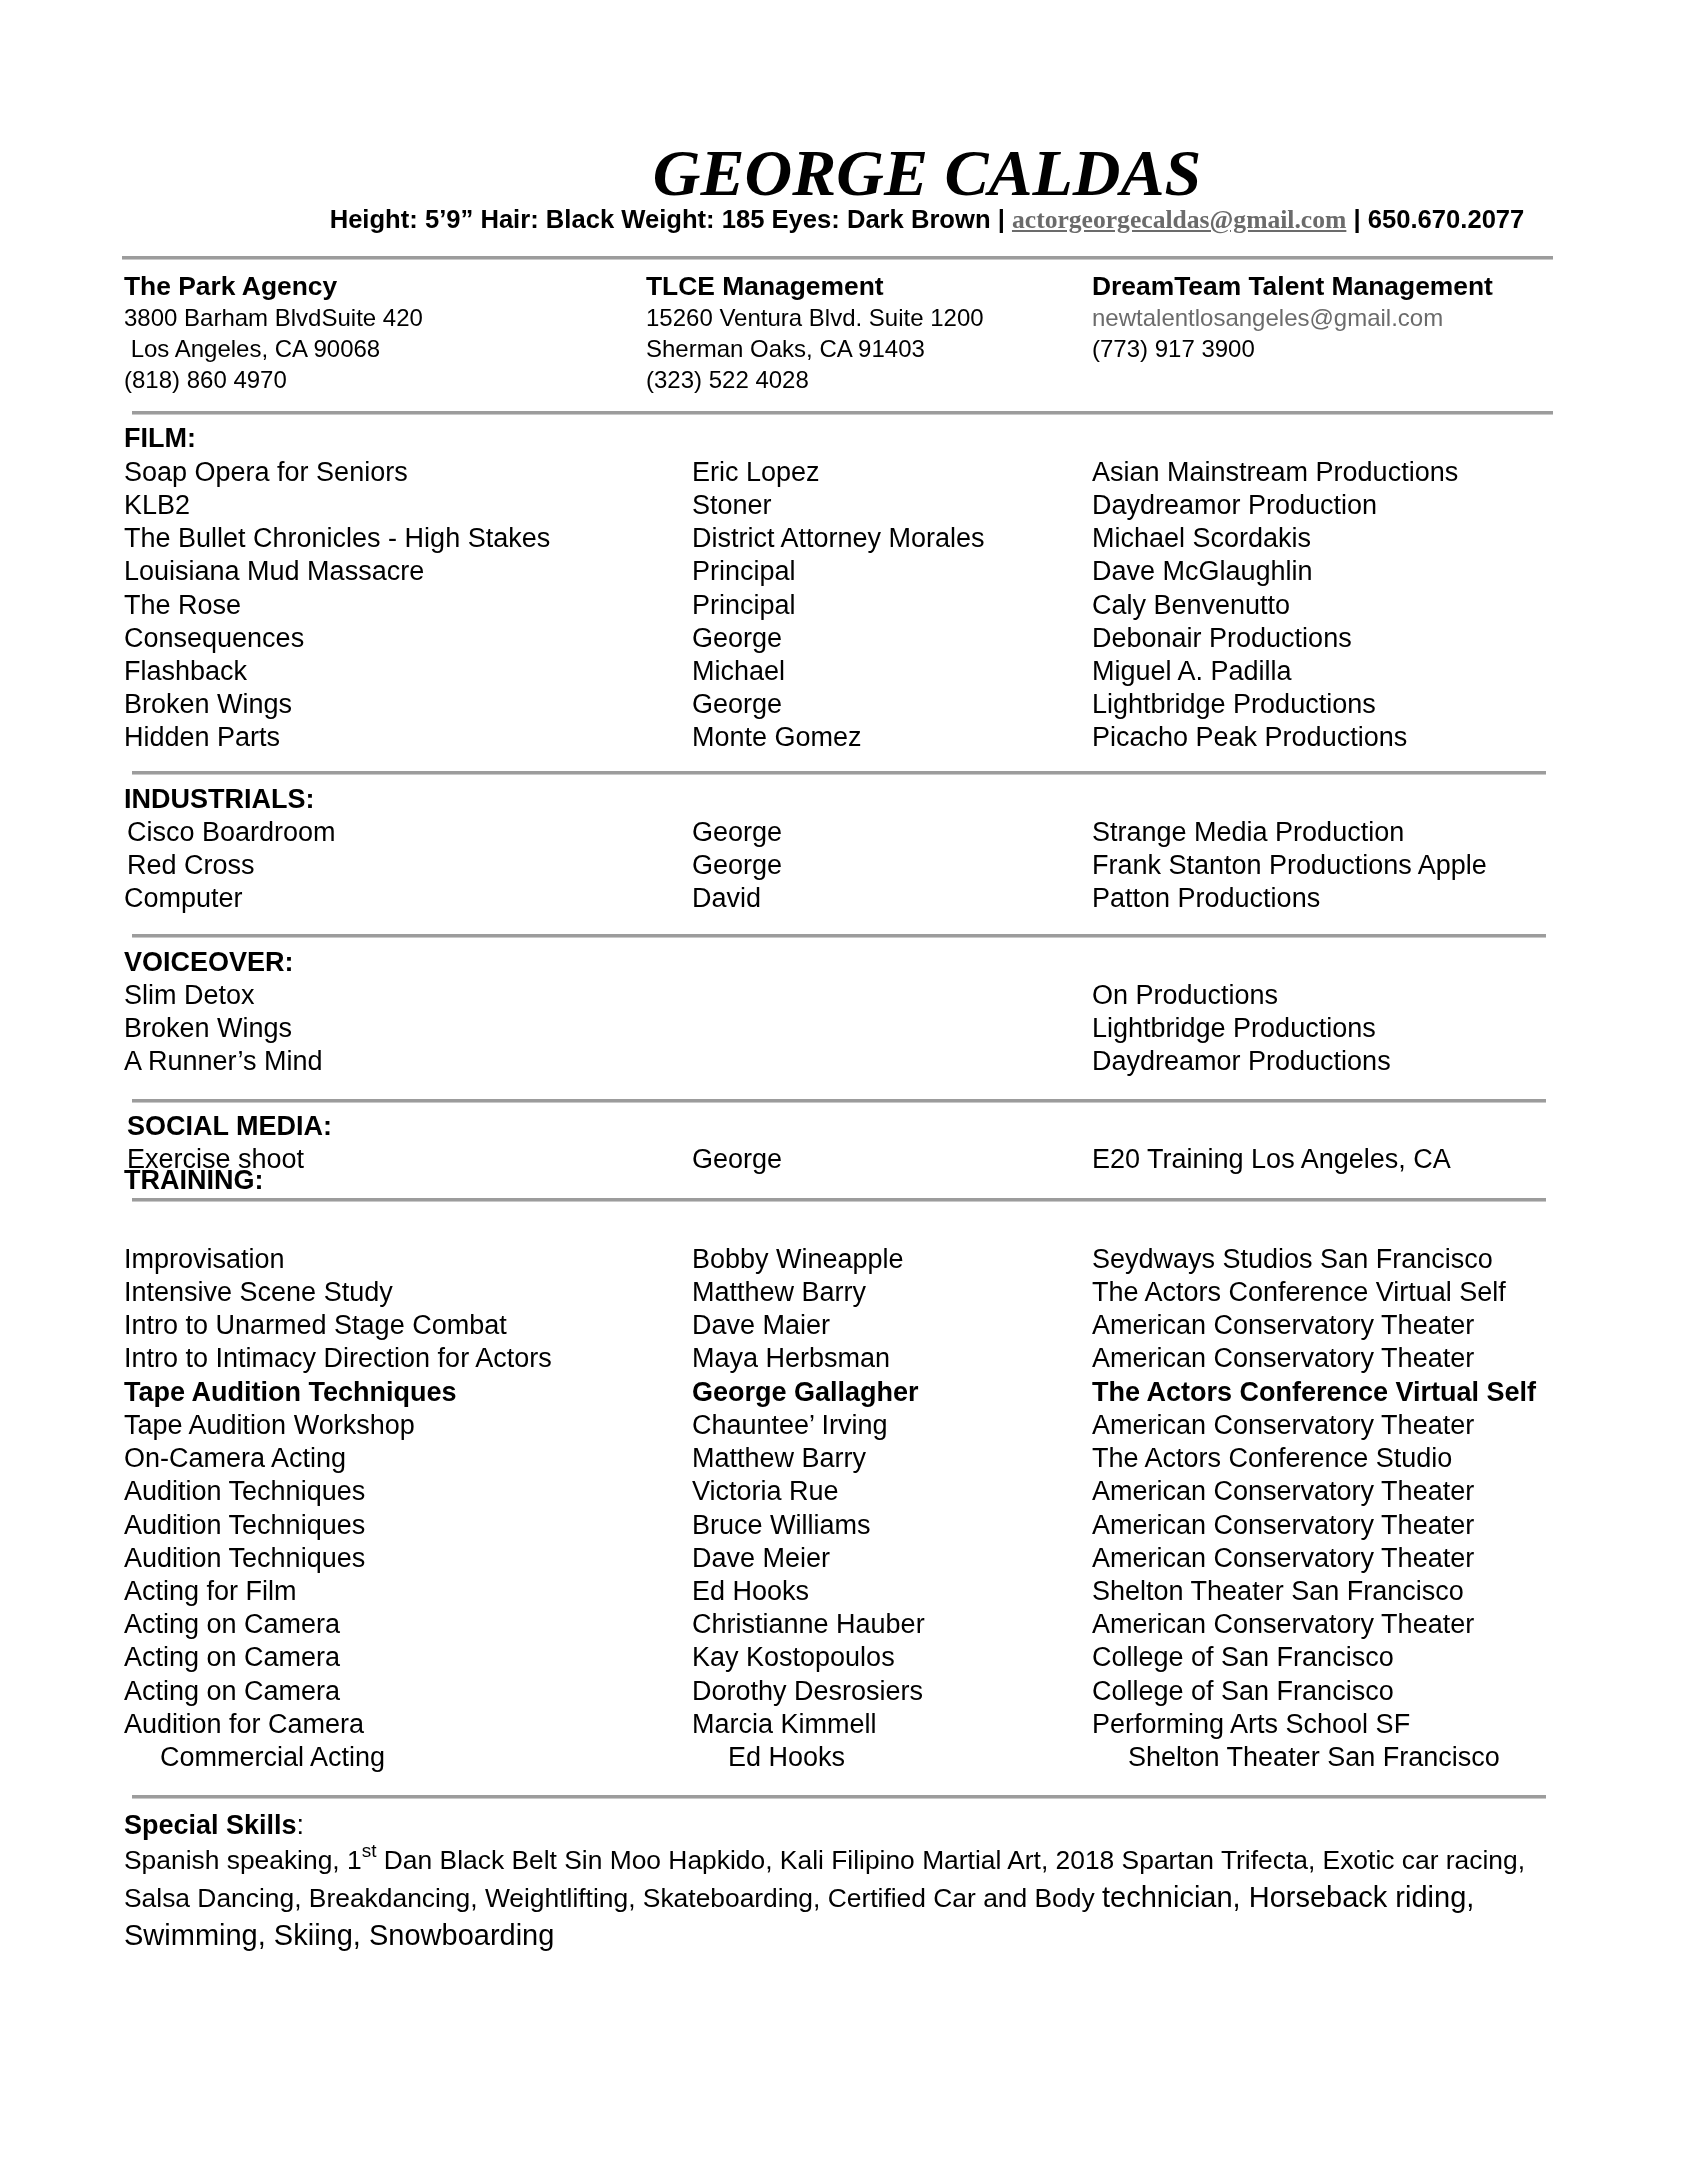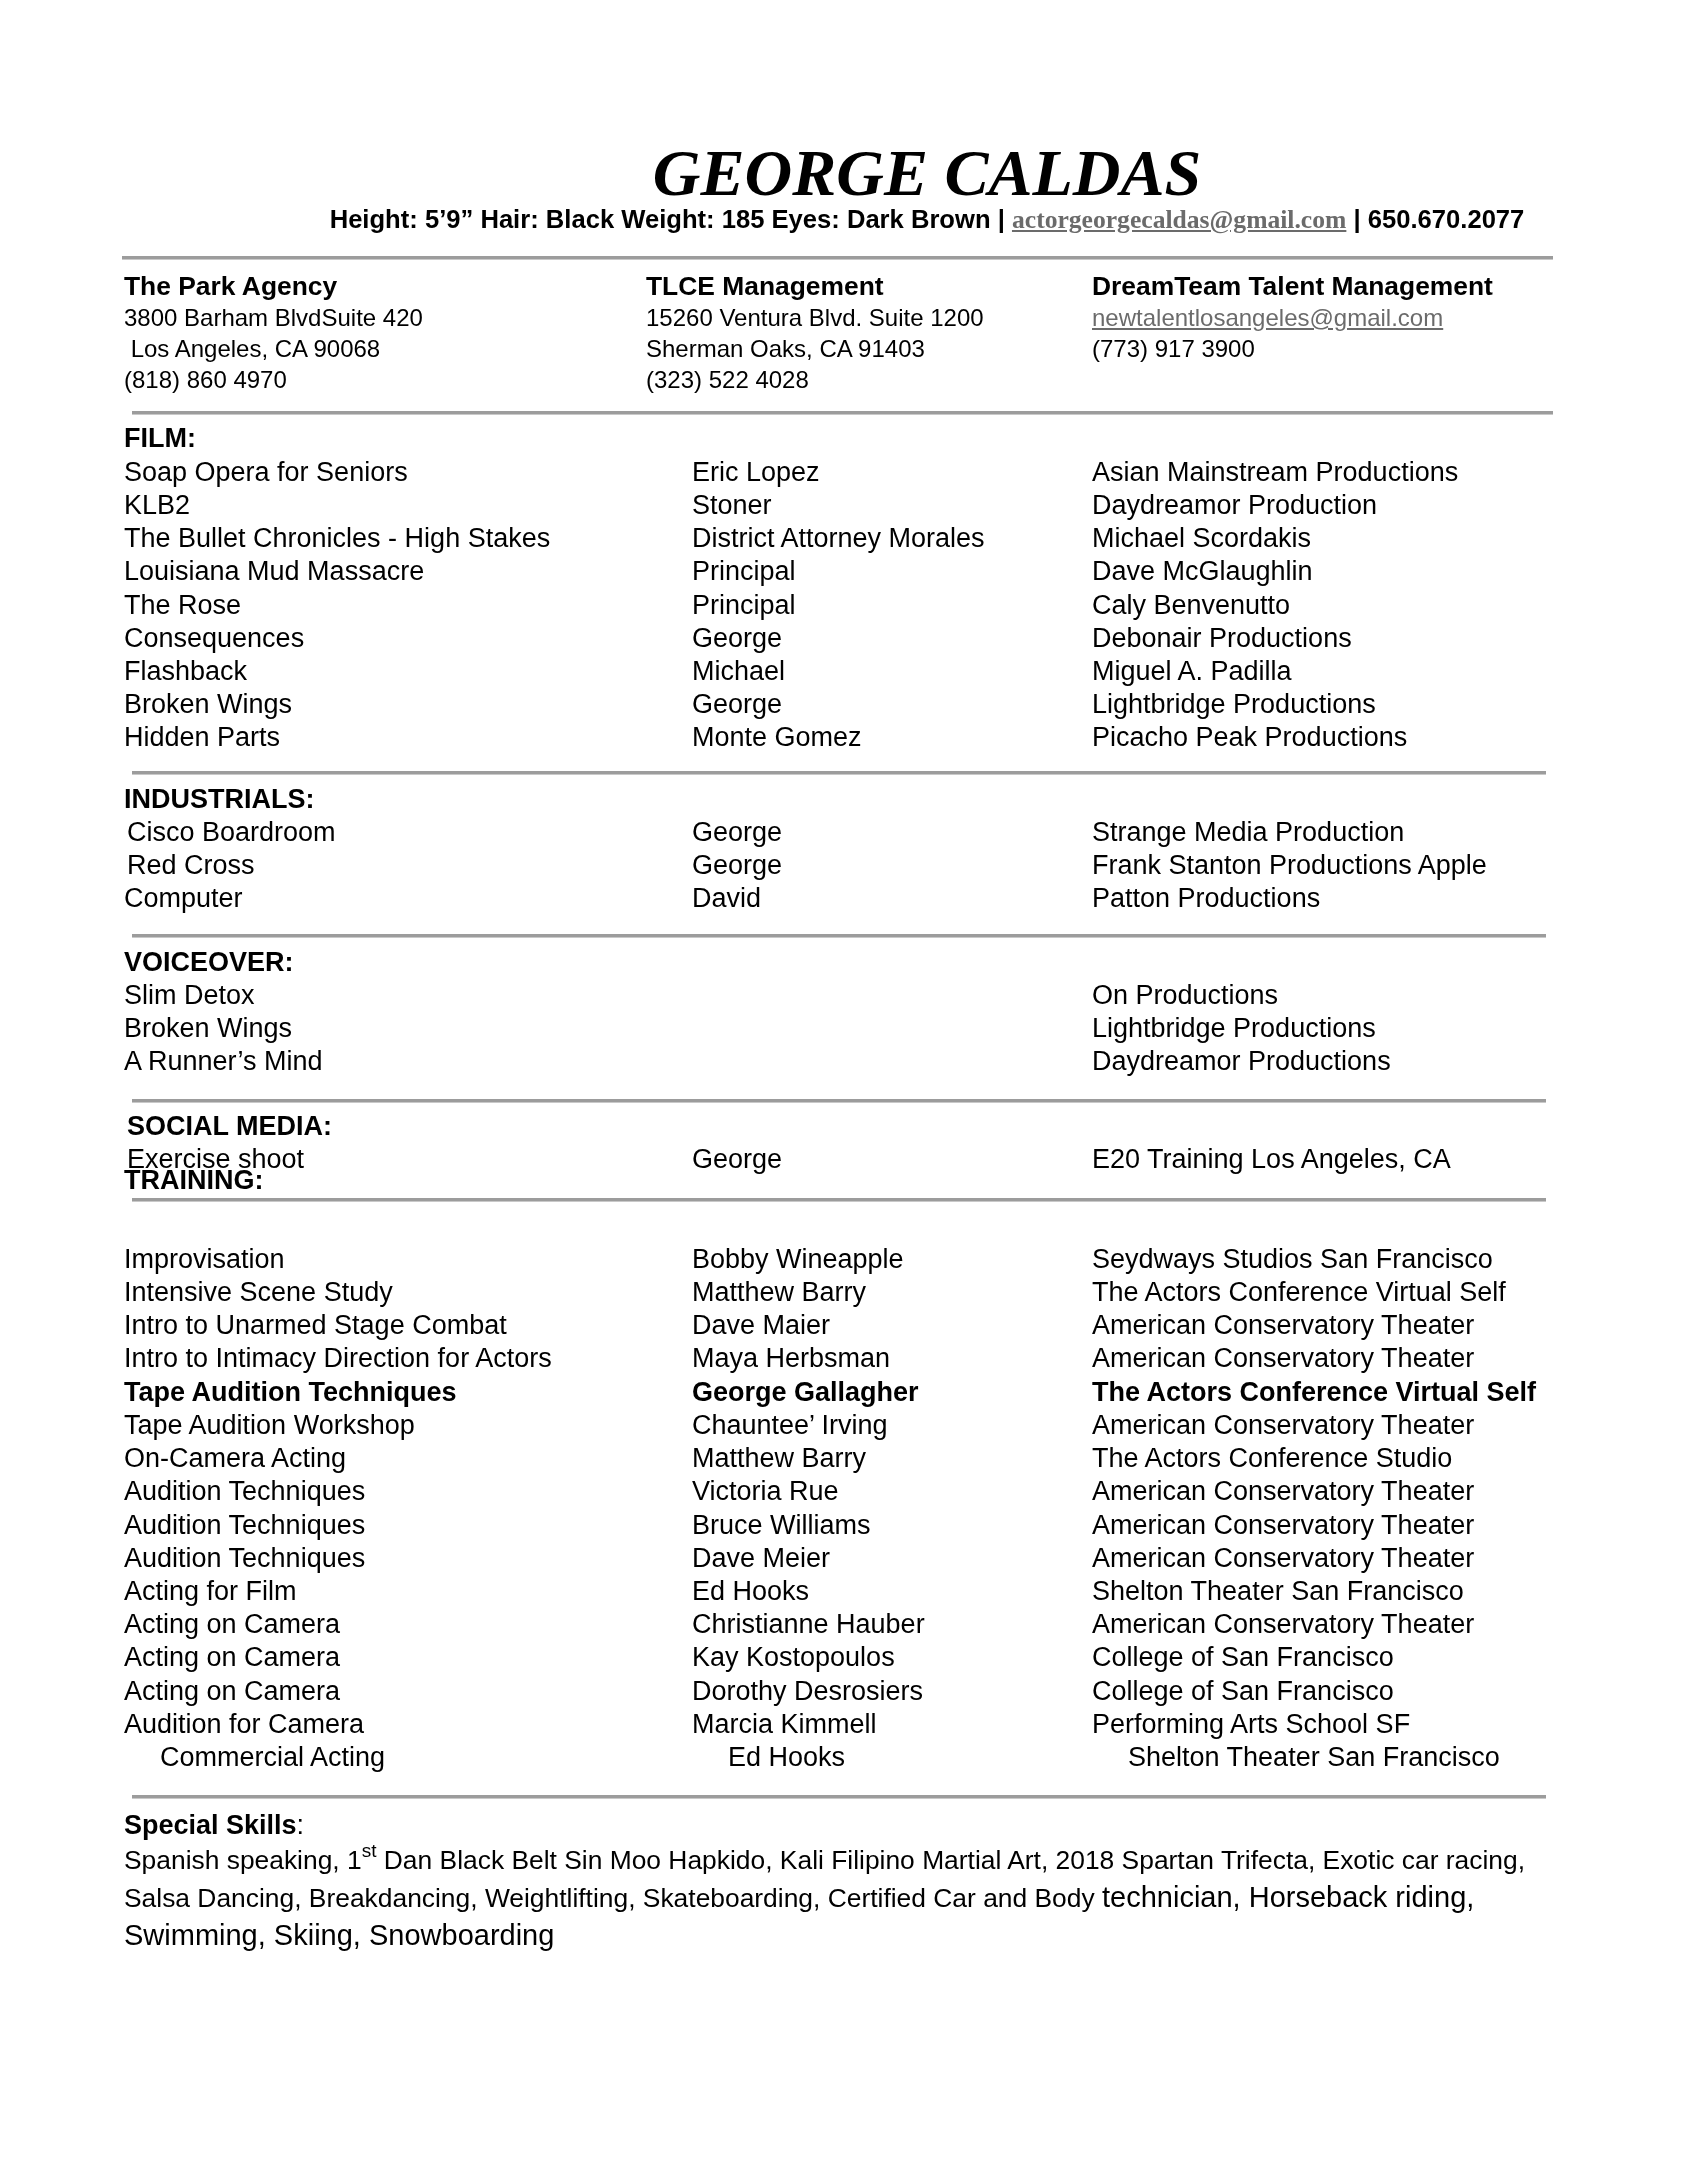--- a/index.html
+++ b/index.html
@@ -9,21 +9,21 @@
   .title { left: 0; width: 1854px; top: 136px; text-align: center;
            font-family: "Liberation Serif", serif; font-weight: bold; font-style: italic;
            font-size: 66px; line-height: 73px; letter-spacing: 0px; }
   .stats { left: 0; width: 1854px; top: 203px; text-align: center;
            font-size: 25.6px; font-weight: bold; line-height: 32px; }
   .stats .email { font-family: "Liberation Serif", serif; color: #6b6b6b; text-decoration: underline;
                   font-weight: bold; }
   .rule { position: absolute; height: 3.4px; background: #9c9c9c; border-bottom: 0.9px solid #c9c9c9; }
   .agency { position: absolute; top: 271px; font-size: 24px; line-height: 31px; }
   .agency .name { font-weight: bold; font-size: 26.4px; line-height: 31px; }
-  .agency .link { color: #6b6b6b; text-decoration: underline; }
+  .agency .link { color: #6b6b6b; }
   .sec-head { position: absolute; font-weight: bold; font-size: 27px; line-height: 33px; }
   .row { position: absolute; left: 0; width: 1685px; height: 33px; font-size: 27px; line-height: 33px; }
   .row span { position: absolute; top: 0; white-space: nowrap; }
   .c1 { left: 124px; } .c1.ind { left: 127px; }
   .c2 { left: 692px; }
   .c3 { left: 1092px; }
   .skills-head { position: absolute; left: 124px; top: 1809px; font-size: 27px; line-height: 33px; }
   .skills-head b { font-weight: bold; }
   .skills { position: absolute; left: 124px; top: 1842px; width: 1431px; font-size: 26.4px; line-height: 37px; }
   .skills .big { font-size: 29px; }

